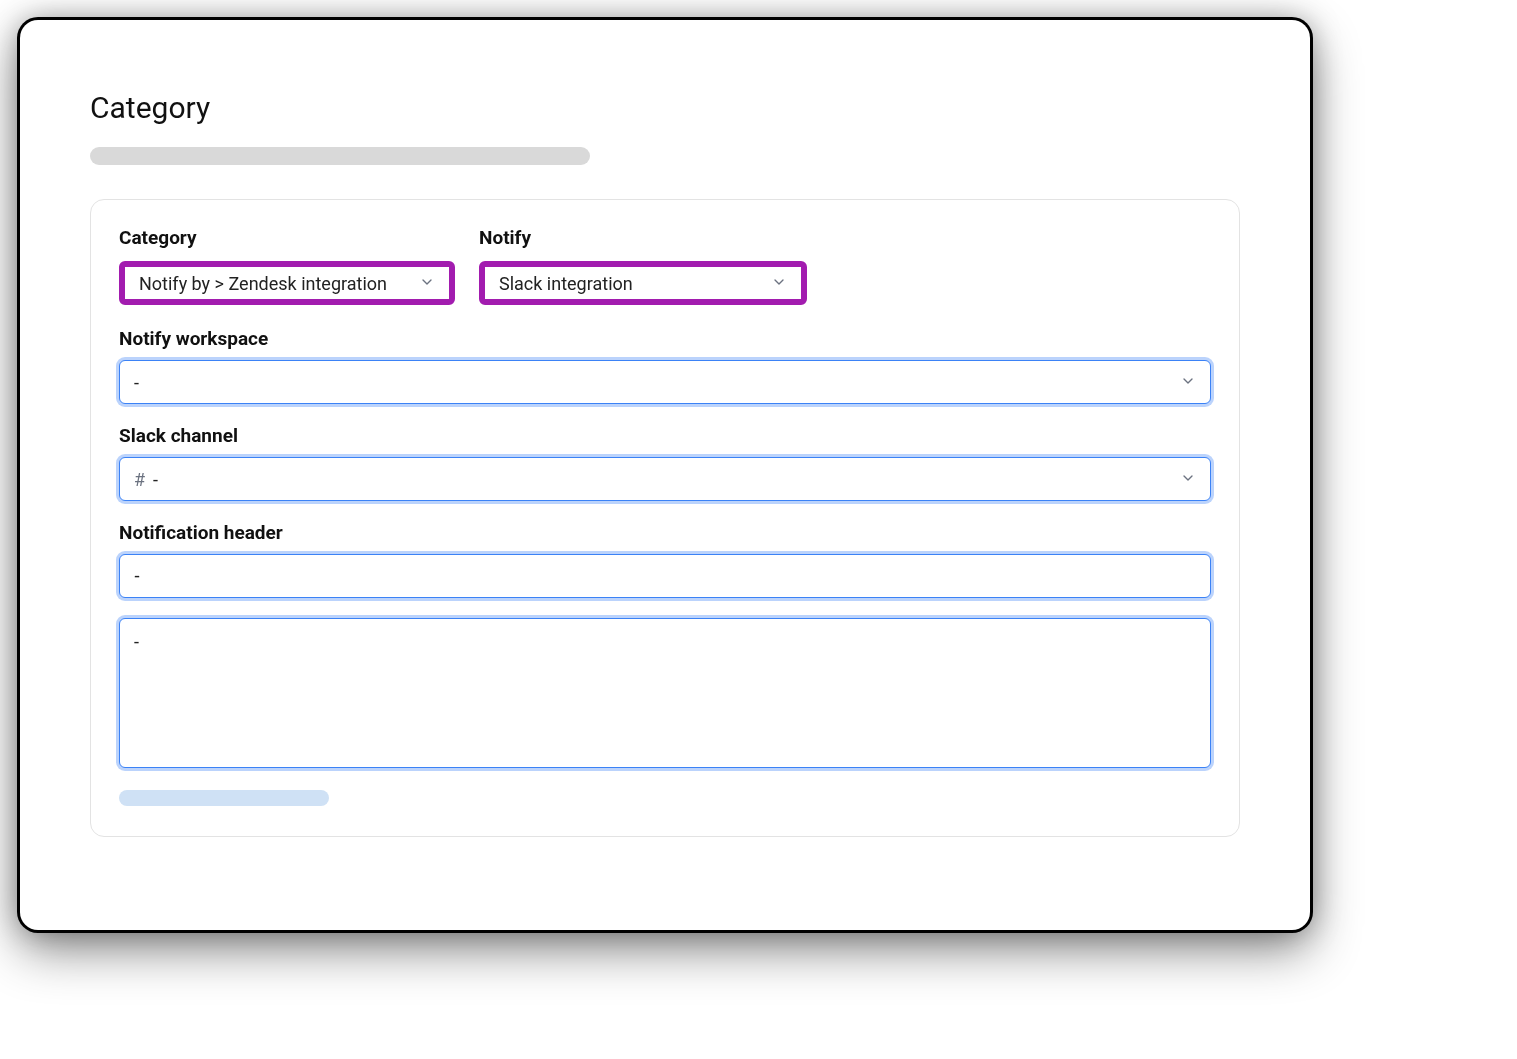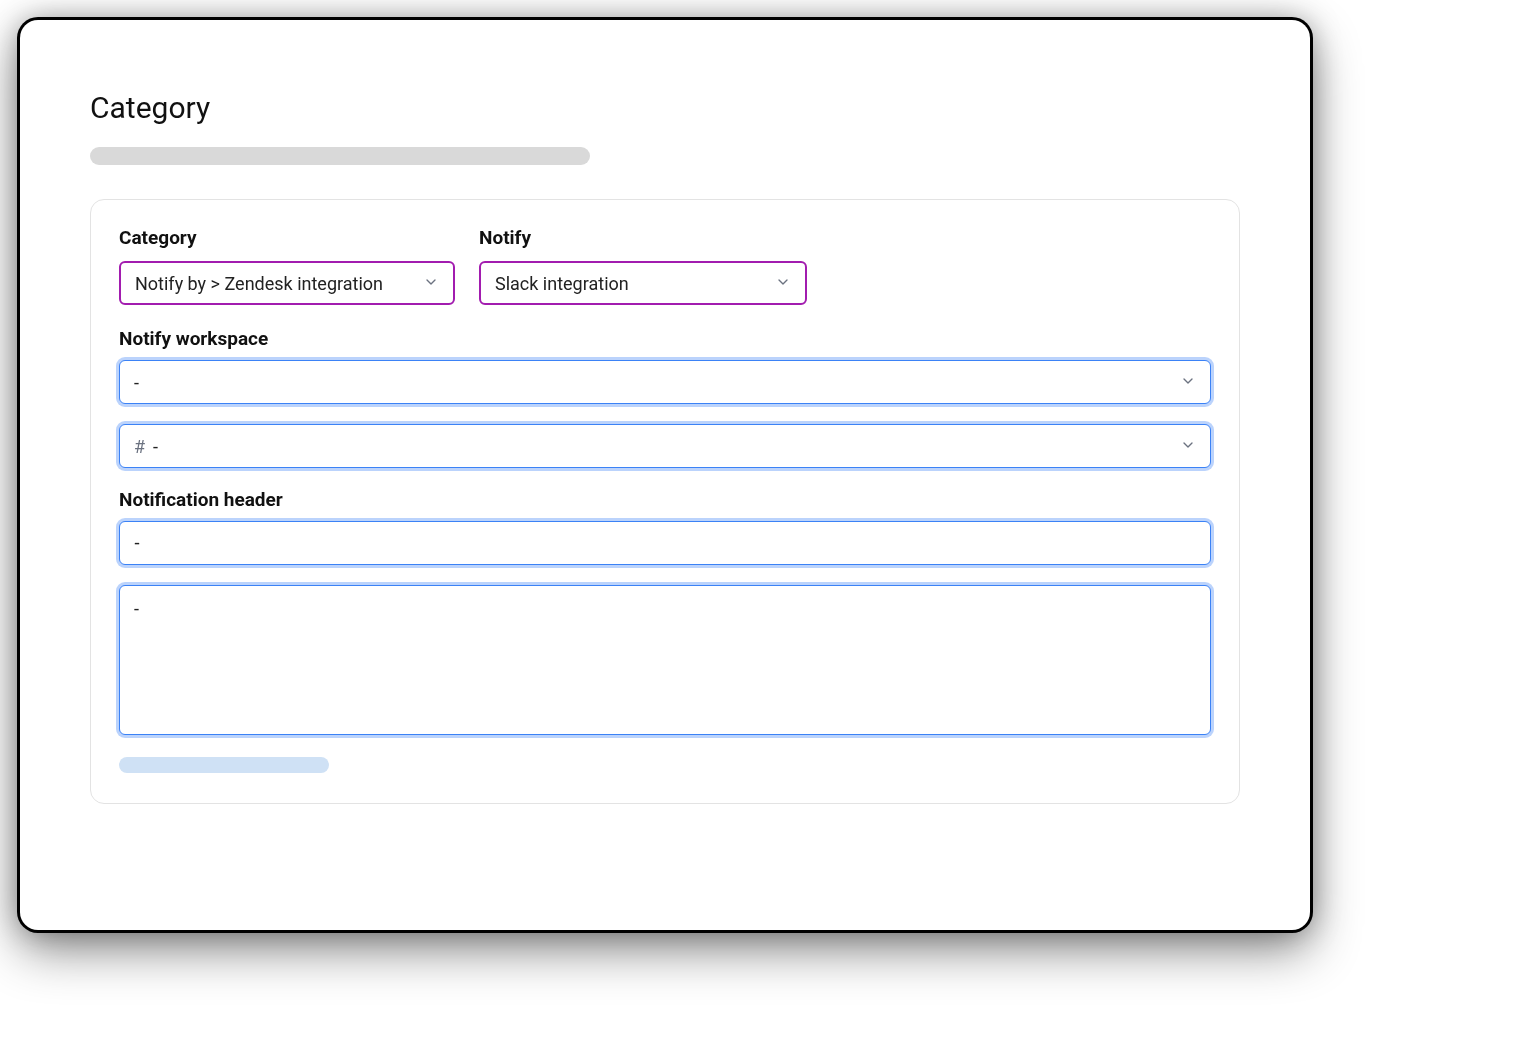--- a/index.html
+++ b/index.html
@@ -57,21 +57,21 @@
   .field-label {
     font-size: 19px;
     font-weight: 700;
     color: #111;
     margin-bottom: 12px;
   }
   .select {
     display: flex;
     align-items: center;
     justify-content: space-between;
-    border: 2px solid #a21caf;
+    border: 6px solid #a21caf;
     border-radius: 6px;
     background: #fff;
     height: 44px;
     padding: 0 14px;
     font-size: 18px;
     color: #222;
     cursor: pointer;
     min-width: 300px;
   }
   .select.small-w1 { width: 336px; }
@@ -185,20 +185,21 @@
         <span class="sel-text">-</span>
         <span class="chevron">
           <svg class="chev" viewBox="0 0 24 24" fill="none" stroke="currentColor" stroke-width="2" stroke-linecap="round" stroke-linejoin="round">
               <polyline points="6 9 12 15 18 9"></polyline>
             </svg>
         </span>
       </div>
     </div>
 
     <div class="full-field">
+      <div class="field-label">Slack channel</div>
       <div class="select full focused">
         <span class="hash-prefix">#</span>
         <span class="sel-text">-</span>
         <span class="chevron">
           <svg class="chev" viewBox="0 0 24 24" fill="none" stroke="currentColor" stroke-width="2" stroke-linecap="round" stroke-linejoin="round">
               <polyline points="6 9 12 15 18 9"></polyline>
             </svg>
         </span>
       </div>
     </div>

